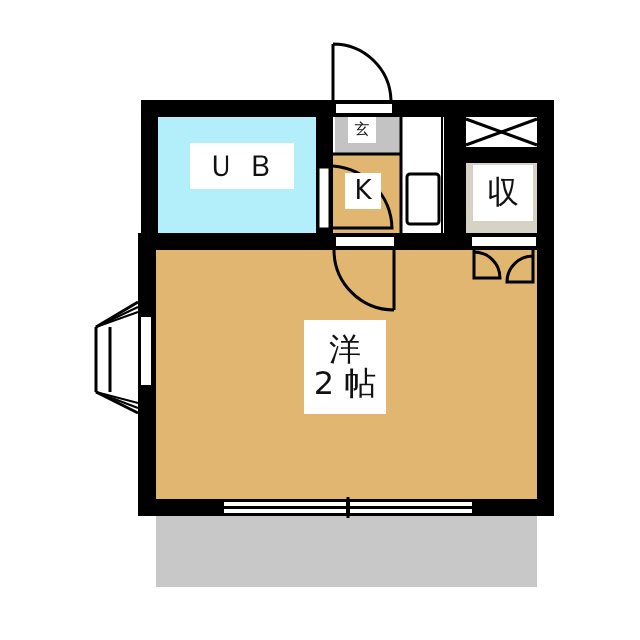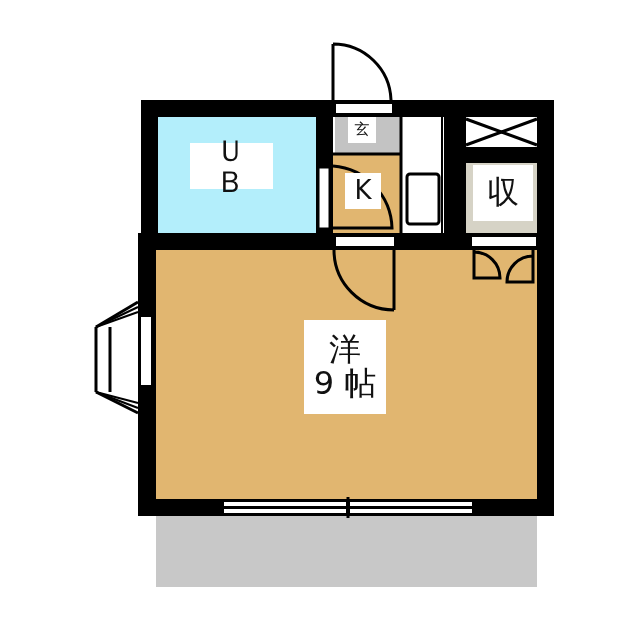--- a/index.html
+++ b/index.html
@@ -1,19 +1,19 @@
 <!DOCTYPE html>
 <html><head>
 <meta charset="utf-8">
 <style>
   html, body { margin:0; padding:0; background:#ffffff; }
   body { width:640px; height:640px; position:relative; overflow:hidden; font-family:"DejaVu Sans", sans-serif; }
   #plan { position:absolute; left:0; top:0; width:640px; height:640px; }
   .label-box { position:absolute; background:#ffffff; display:flex; align-items:center; justify-content:center; color:#111; text-align:center; line-height:1.05; }
-  .ub-label { left:190px; top:143px; width:83px; height:46px; font-size:30px; letter-spacing:10px; padding-left:8px; box-sizing:border-box; }
+  .ub-label { left:190px; top:143px; width:104px; height:46px; font-size:30px; letter-spacing:10px; padding-left:8px; box-sizing:border-box; }
   .genkan-label { left:348px; top:117px; width:28px; height:26px; font-size:15px; }
   .k-label { left:345px; top:173px; width:36px; height:36px; font-size:26px; }
   .storage-label { left:473px; top:165px; width:60px; height:56px; font-size:32px; }
   .room-label { left:304px; top:320px; width:82px; height:94px; font-size:32px; flex-direction:column; }
   .room-label span { display:block; }
 </style>
 </head>
 <body>
 
 <svg id="plan" viewBox="0 0 640 640" xmlns="http://www.w3.org/2000/svg">
@@ -90,14 +90,14 @@
     <line x1="348" y1="497" x2="348" y2="518" stroke="#000" stroke-width="3"></line>
   </g>
 </svg>
 
 <div class="label-box ub-label">ＵＢ</div>
 <div class="label-box genkan-label">玄</div>
 <div class="label-box k-label">K</div>
 <div class="label-box storage-label">収</div>
 <div class="label-box room-label">
   <span>洋</span>
-  <span>9 帖</span>
+  <span>2 帖</span>
 </div>
 
 </body></html>

